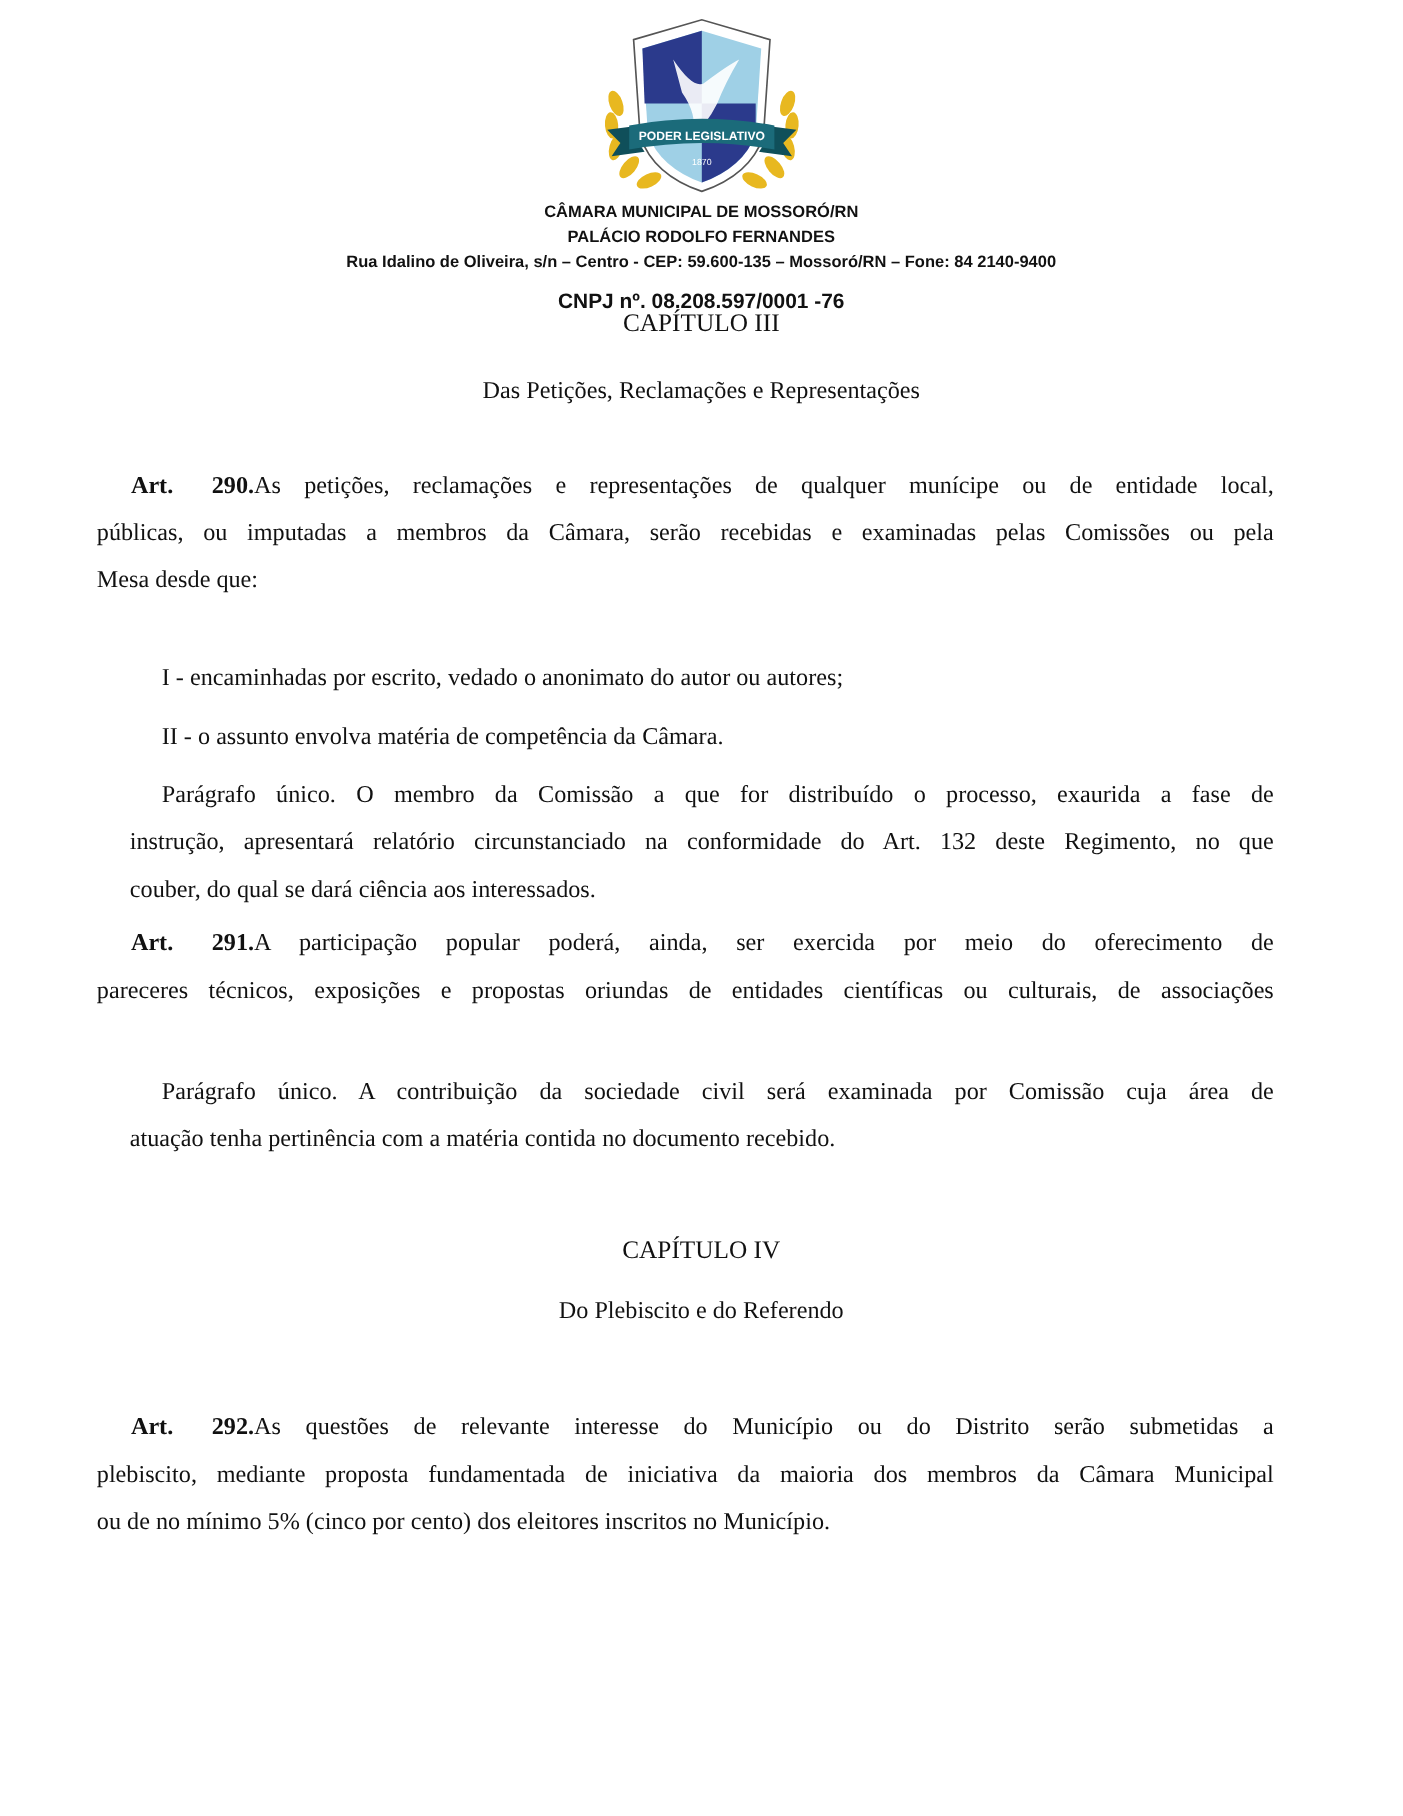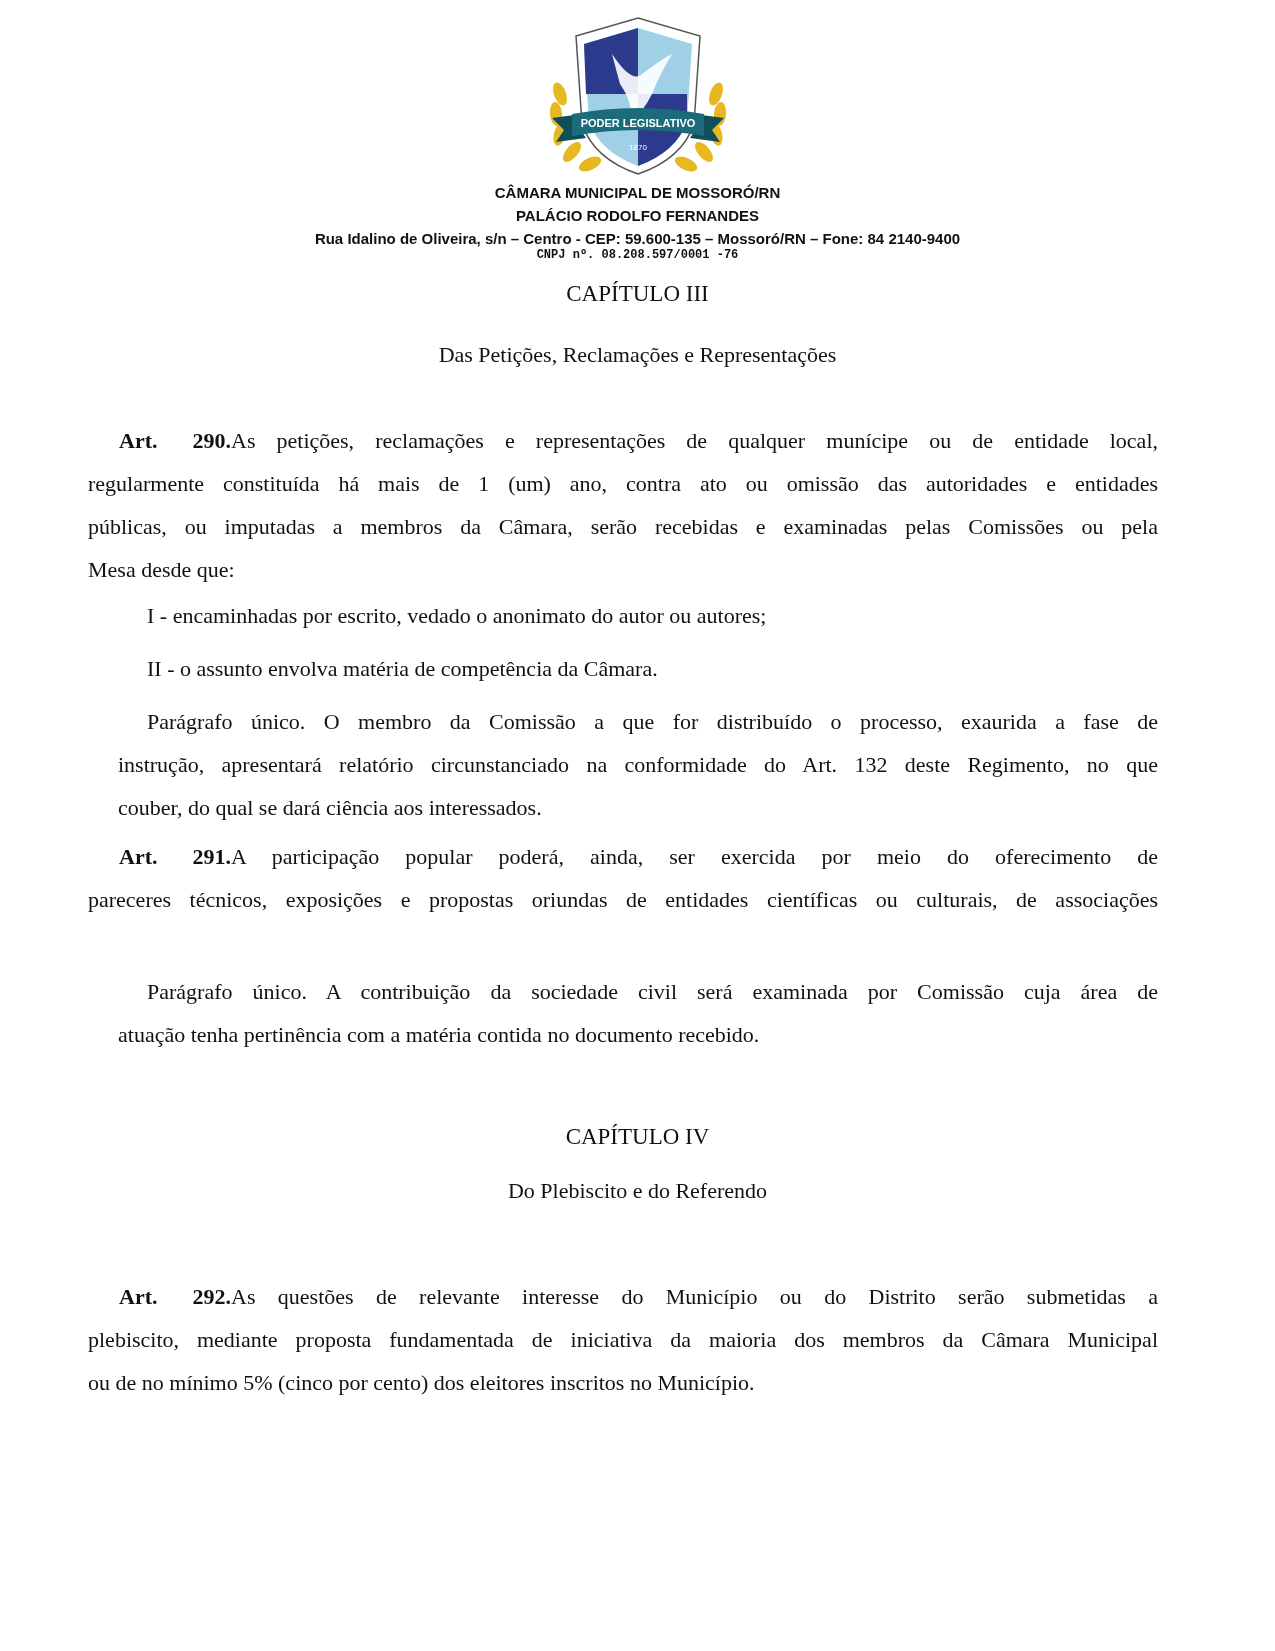--- a/index.html
+++ b/index.html
@@ -6,21 +6,21 @@
   body { width: 1275px; height: 1651px; position: relative; overflow: hidden; color: #111; }
   .page { position: absolute; left: 0; top: 0; width: 1275px; height: 1622px; }
 
   
   .logo { position: absolute; left: 542px; top: 14px; width: 192px; height: 166px; }
   .lh { position: absolute; left: 0; width: 1275px; text-align: center;
         font-family: "Liberation Sans", sans-serif; font-weight: bold; color: #111; }
   .lh1 { top: 184px; font-size: 15px; }
   .lh2 { top: 207px; font-size: 15px; }
   .lh3 { top: 230px; font-size: 15px; }
-  .lh4 { top: 248px; font-size: 12px; font-family: Liberation Mono, monospace; }
+  .lh4 { top: 264px; font-size: 19px; }
 
   
   .serif { font-family: "Liberation Serif", serif; font-size: 22px; color: #111; }
   .center { position: absolute; left: 0; width: 1275px; text-align: center; }
   .chap { font-weight: normal; font-size: 23px; }
 
   .para { position: absolute; left: 88px; width: 1070px; line-height: 43px; text-align: justify; }
   .para .art { display: inline-block; width: 143px; padding-left: 31px; box-sizing: border-box; font-weight: bold; }
   .item { position: absolute; left: 147px; width: 1010px; }
   .sub { position: absolute; left: 118px; width: 1040px; line-height: 43px; text-align: justify; text-indent: 29px; }
@@ -65,21 +65,20 @@
   <div class="lh lh1">CÂMARA MUNICIPAL DE MOSSORÓ/RN</div>
   <div class="lh lh2">PALÁCIO RODOLFO FERNANDES</div>
   <div class="lh lh3">Rua Idalino de Oliveira, s/n – Centro - CEP: 59.600-135 – Mossoró/RN – Fone: 84 2140-9400</div>
   <div class="lh lh4">CNPJ nº.  08.208.597/0001 -76</div>
 
   <div class="center serif chap" style="top:281px;">CAPÍTULO III</div>
   <div class="center serif" style="top:342px;">Das Petições, Reclamações e Representações</div>
 
   <div class="para serif" style="top:419px;">
     <span class="line"><span class="art">Art. 290.</span><span>As petições, reclamações e representações de qualquer munícipe ou de entidade local,</span></span>
-    <span class="line">regularmente constituída há mais de 1 (um) ano, contra ato ou omissão das autoridades e entidades</span>
     <span class="line">públicas, ou imputadas a membros da Câmara, serão recebidas e examinadas pelas Comissões ou pela</span>
     <span class="line last">Mesa desde que:</span>
   </div>
 
   <div class="item serif" style="top:603px;">I - encaminhadas por escrito, vedado o anonimato do autor ou autores;</div>
   <div class="item serif" style="top:656px;">II - o assunto envolva matéria de competência da Câmara.</div>
 
   <div class="sub serif" style="top:700px; text-indent:0; left:118px;">
     <span class="line" style="padding-left:29px;">Parágrafo único. O membro da Comissão a que for distribuído o processo, exaurida a fase de</span>
     <span class="line">instrução, apresentará relatório circunstanciado na conformidade do Art. 132 deste Regimento, no que</span>

